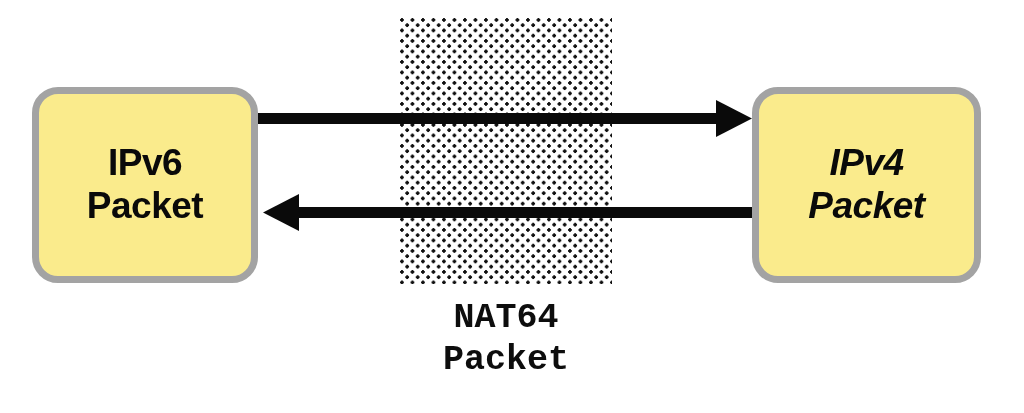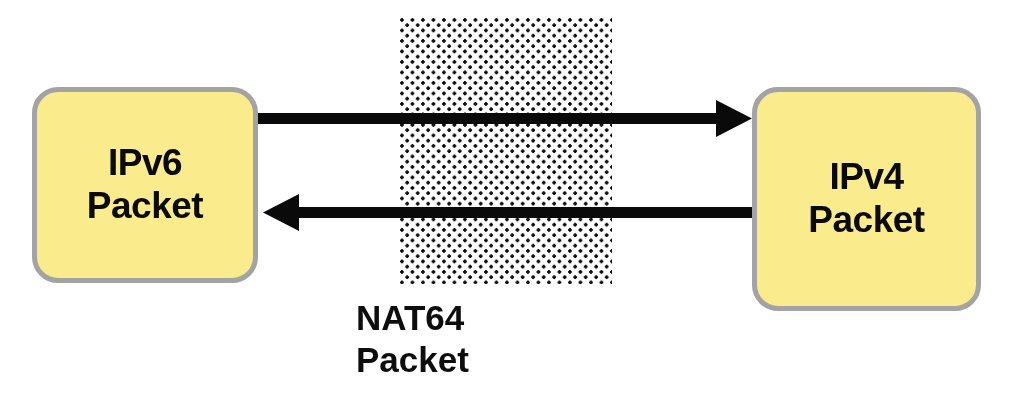--- a/index.html
+++ b/index.html
@@ -17,21 +17,21 @@
     height: 413px;
     background: #ffffff;
     overflow: hidden;
   }
 
   
   .packet-box {
     position: absolute;
     box-sizing: border-box;
     background: #FAEB8C;
-    border: 5px solid #a3a3a3;
+    border: 7px solid #a3a3a3;
     border-radius: 26px;
     display: flex;
     flex-direction: column;
     align-items: center;
     justify-content: center;
     z-index: 4;
   }
   .packet-box .line {
     font-size: 37px;
     font-weight: bold;
@@ -43,21 +43,22 @@
   #box-ipv6 {
     left: 32px;
     top: 87px;
     width: 226px;
     height: 196px;
   }
   #box-ipv4 {
     left: 752px;
     top: 87px;
     width: 229px;
-    height: 224px;
+    height: 196px;
+    font-style: italic;
   }
 
   
   #gateway-band {
     position: absolute;
     left: 400px;
     top: 18px;
     width: 212px;
     height: 266px;
     z-index: 1;
@@ -91,22 +92,23 @@
     fill: #0a0a0a;
     stroke: none;
   }
 
   
   #gateway-caption {
     position: absolute;
     left: 356px;
     top: 297px;
     width: 300px;
-    text-align: left;
+    text-align: center;
     z-index: 2;
+    font-family: Liberation Mono, monospace;
   }
   #gateway-caption .cap-line {
     font-size: 35px;
     font-weight: bold;
     color: #0d0d0d;
     line-height: 1.2;
     letter-spacing: 0px;
     white-space: nowrap;
   }
 </style>

